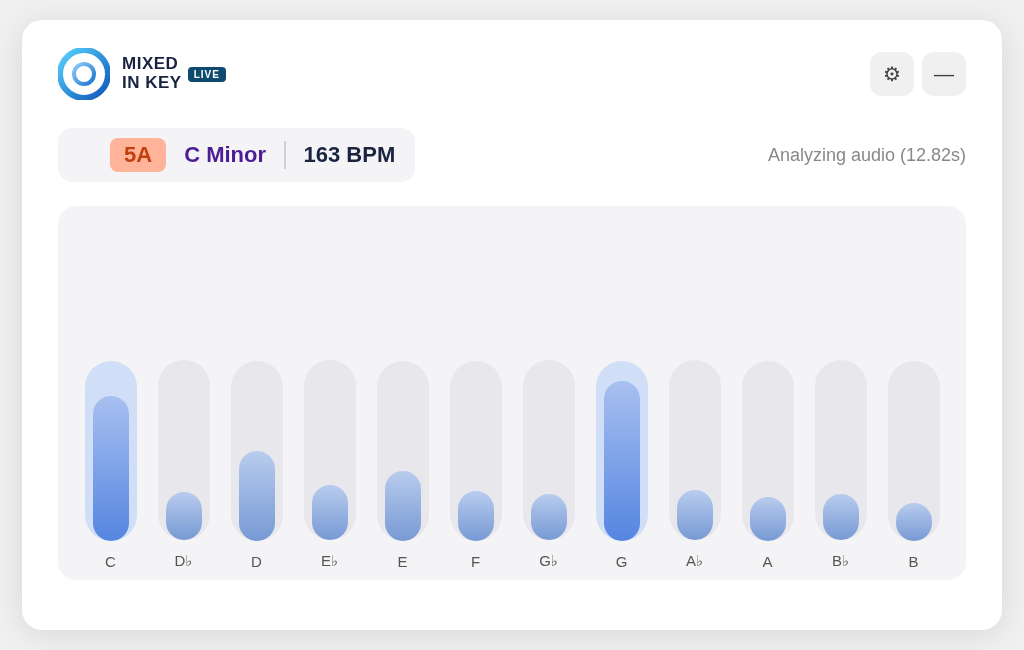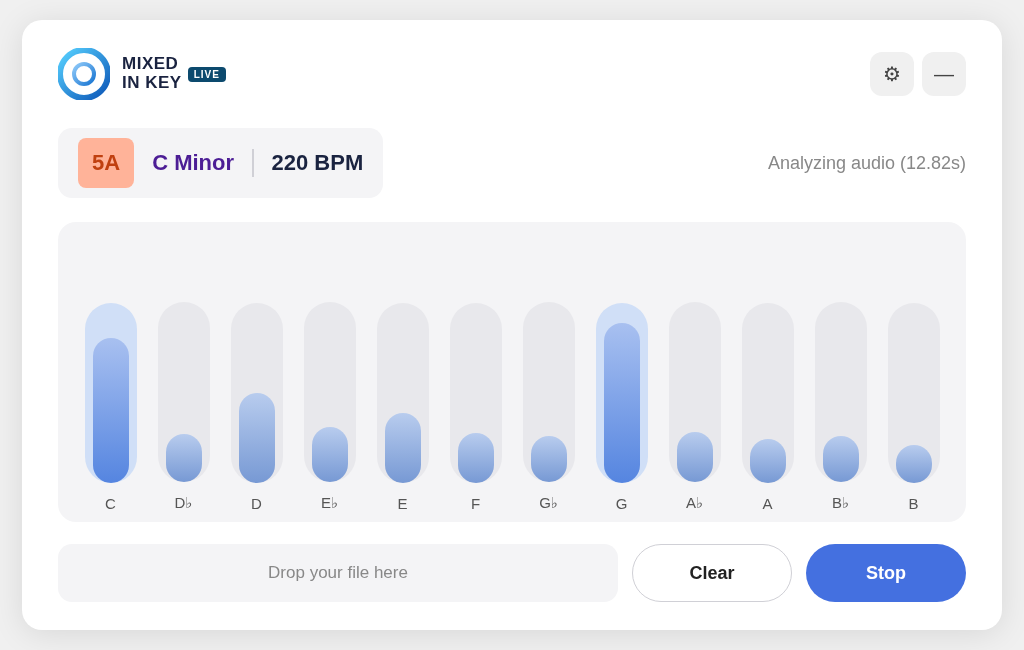--- a/index.html
+++ b/index.html
@@ -105,23 +105,24 @@
       border-radius: 14px;
       padding: 10px 20px;
       gap: 0;
     }
 
     .key-badge {
       background: #ffb399;
       color: #c04010;
       font-size: 22px;
       font-weight: 800;
-      padding: 12px 14px;
+      padding: 4px 14px;
       border-radius: 8px;
       margin-right: 18px;
+      margin-left: 32px;
     }
 
     .divider-v {
       width: 1.5px;
       height: 28px;
       background: #d0d0d6;
       margin: 0 18px;
     }
 
     .key-label {
@@ -277,21 +278,21 @@
         <span>—</span>
       </button>
     </div>
   </div>
 
   <div class="info-bar">
     <div class="key-bpm-group">
       <span class="key-badge">5A</span>
       <span class="key-label">C Minor</span>
       <div class="divider-v"></div>
-      <span class="bpm-label">220 BPM</span>
+      <span class="bpm-label">163 BPM</span>
     </div>
     <span class="analyzing-text">Analyzing audio (12.82s)</span>
   </div>
 
   <div class="pitch-bars-container" id="pitch-bars-container">
   <div class="pitch-bar-item">
         <div class="pitch-bar-track" style="background: rgb(208, 223, 247);">
           <div class="pitch-bar-fill" style="height: 145px; background: linear-gradient(to top, rgb(85, 133, 224), rgb(168, 192, 240));"></div>
         </div>
         <span class="pitch-bar-label">C</span>
@@ -357,19 +358,14 @@
         <span class="pitch-bar-label">B♭</span>
       </div>
       <div class="pitch-bar-item">
         <div class="pitch-bar-track">
           <div class="pitch-bar-fill" style="height: 38px; background: linear-gradient(to top, rgb(119, 153, 212), rgb(184, 204, 238));"></div>
         </div>
         <span class="pitch-bar-label">B</span>
       </div>
     </div>
 
-  <div class="bottom-bar">
-    <button class="drop-zone">Drop your file here</button>
-    <button class="clear-btn">Clear</button>
-    <button class="stop-btn">Stop</button>
-  </div>
 
 </div>
 
 </body></html>

